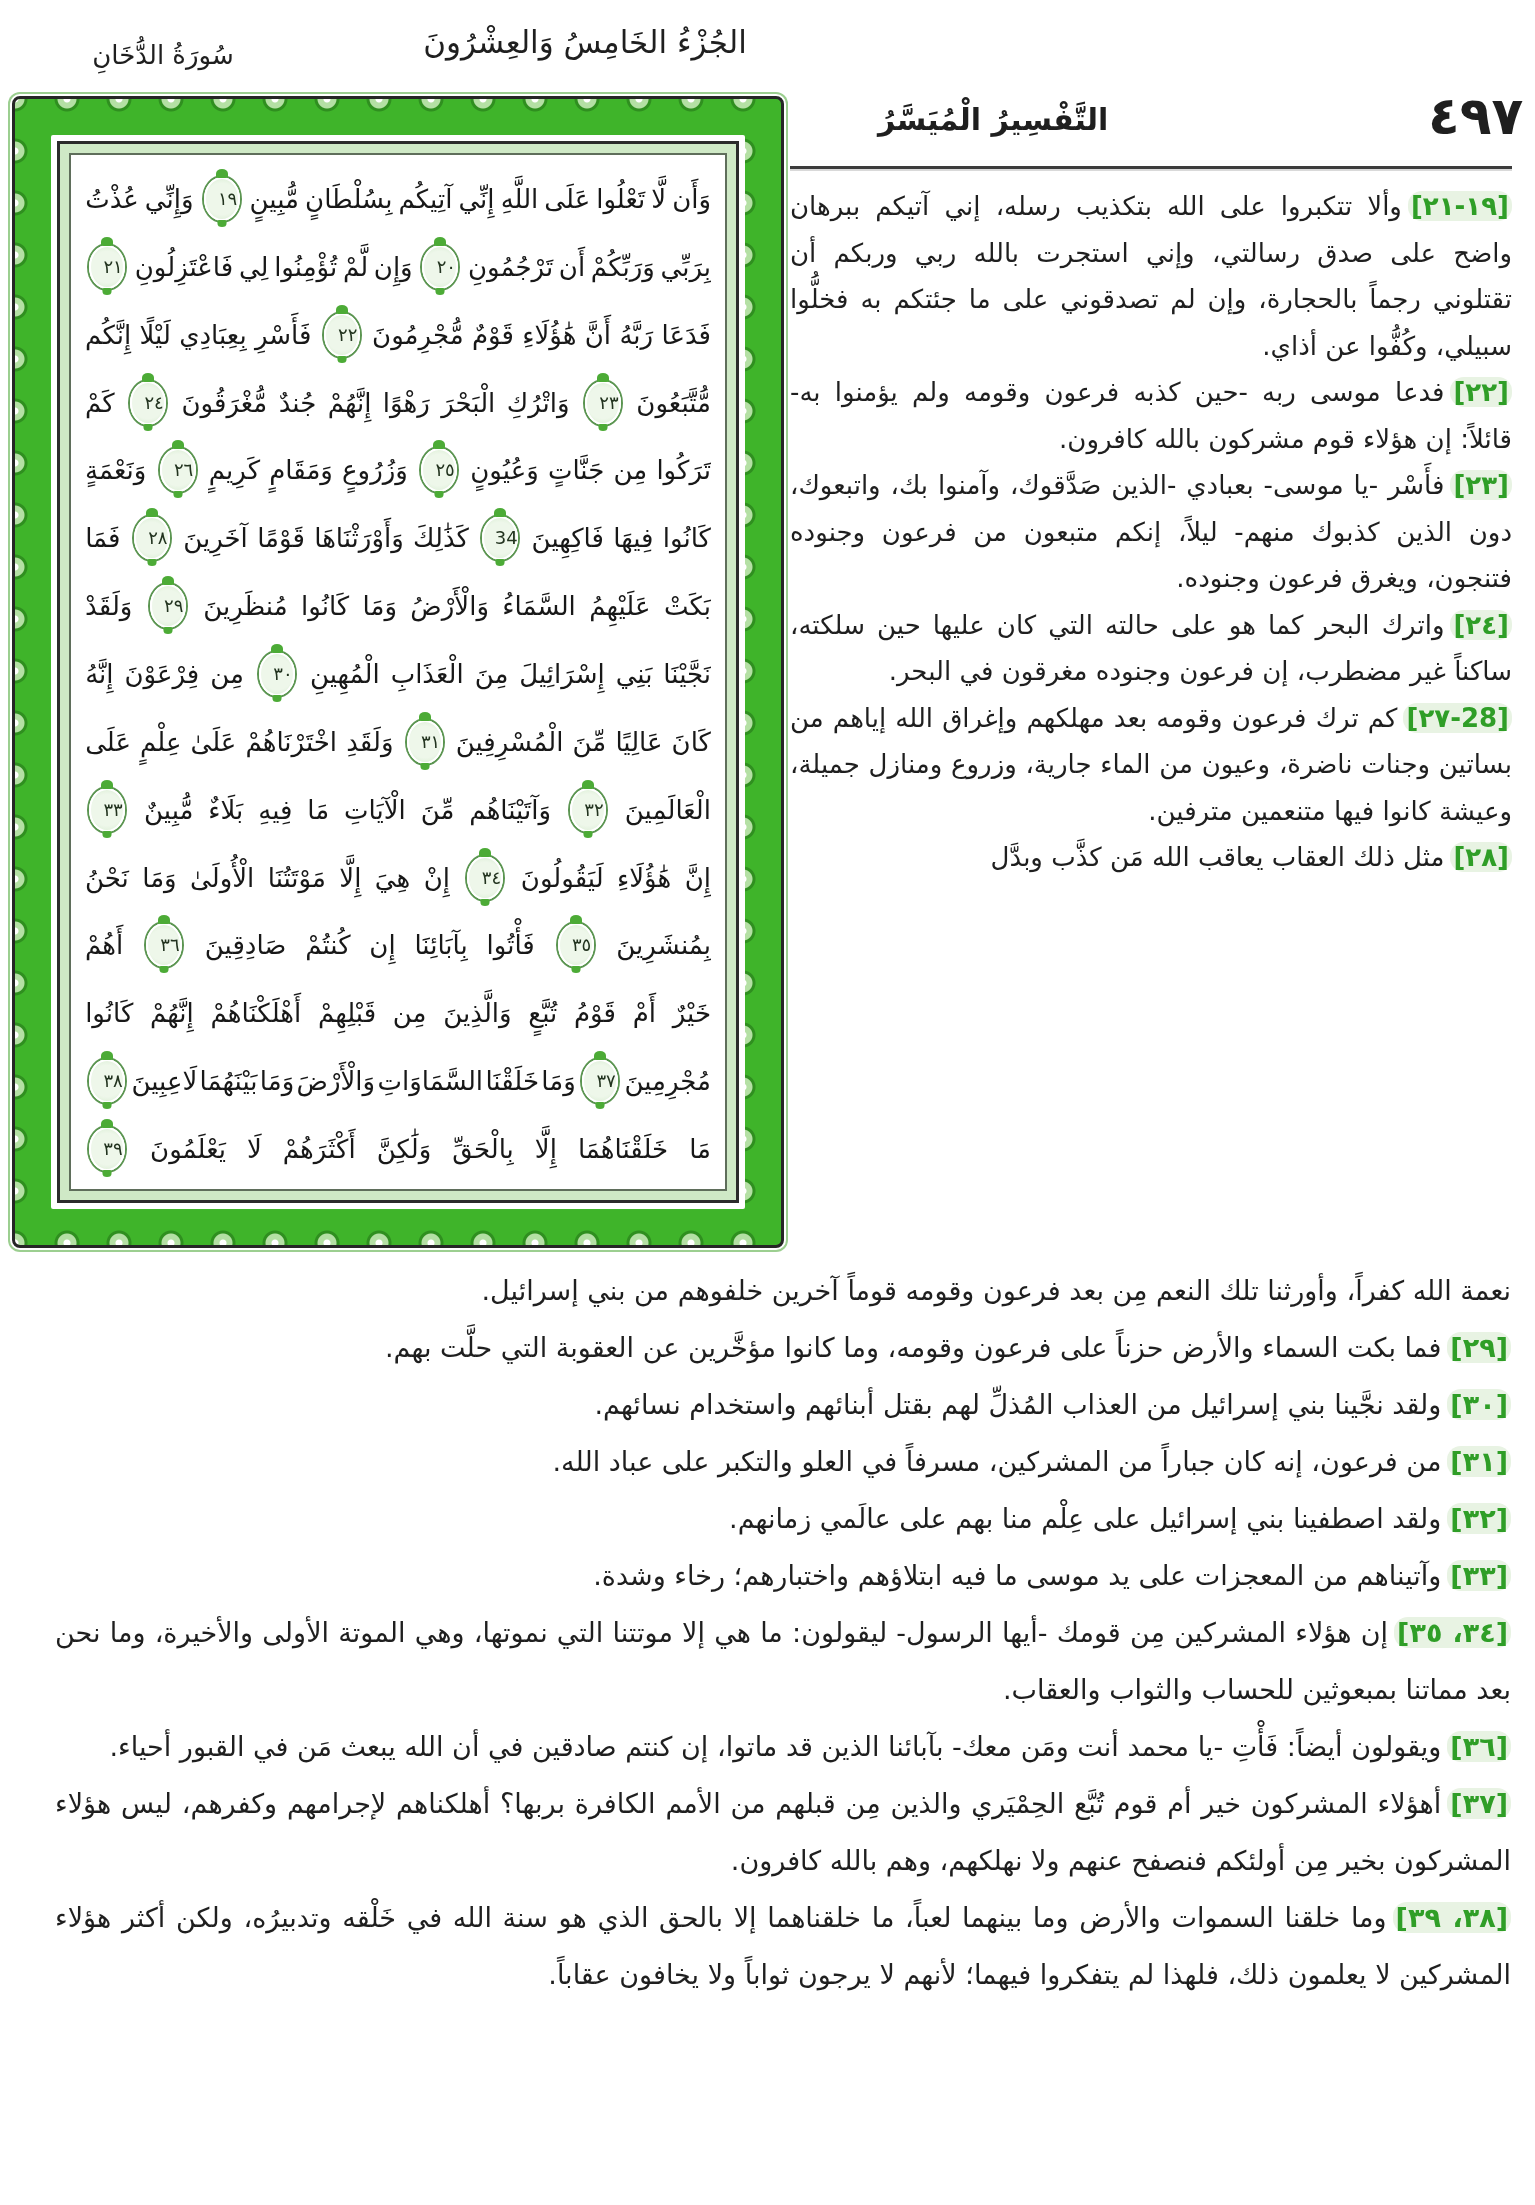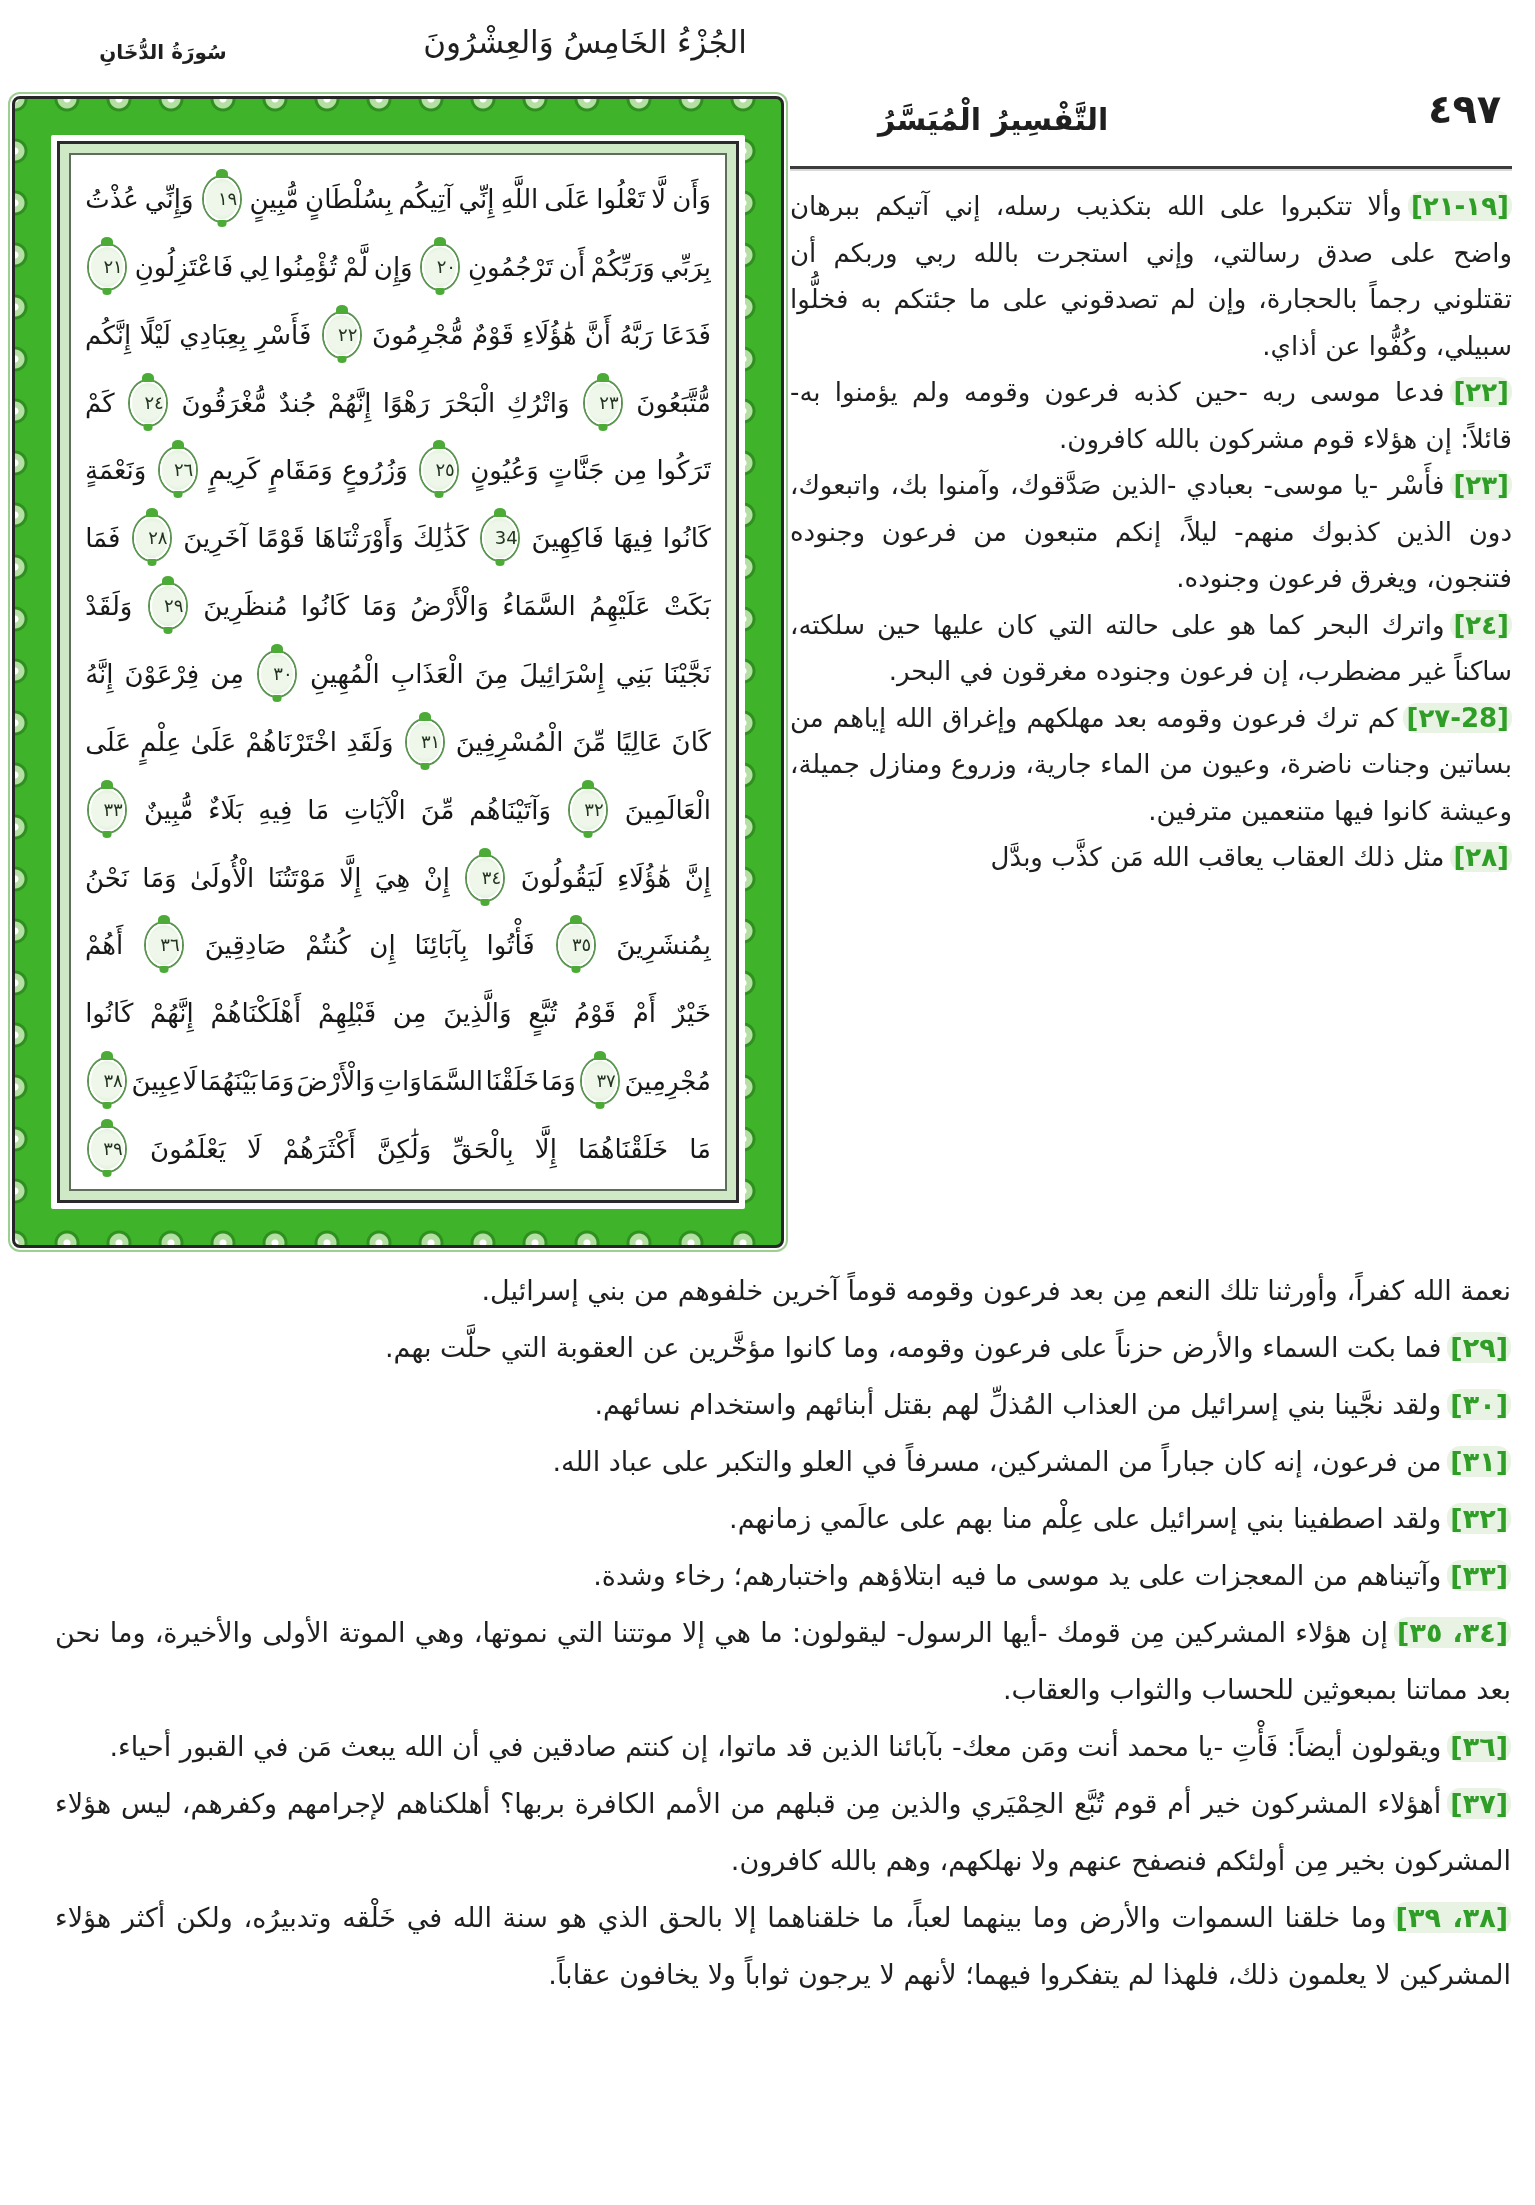--- a/index.html
+++ b/index.html
@@ -4,23 +4,23 @@
 <style>
   html,body{margin:0;padding:0;background:#ffffff;}
   .page{
     position:relative;width:1535px;height:2205px;background:#ffffff;
     font-family:"DejaVu Sans", sans-serif;direction:rtl;overflow:hidden;color:#1f1f1f;
   }
   
   .header-juz{position:absolute;left:400px;top:24px;width:370px;text-align:center;
     font-size:31px;font-weight:normal;letter-spacing:0;}
   .header-surah{position:absolute;left:78px;top:40px;width:170px;text-align:center;
-    font-size:20px;font-weight:bold;}
+    font-size:26px;font-weight:normal;}
   .tafsir-title{position:absolute;left:858px;top:102px;font-size:30px;font-weight:bold;margin-left:20px;}
-  .page-number{position:absolute;left:1428px;top:86px;font-size:40px;font-weight:bold;}
+  .page-number{position:absolute;left:1428px;top:86px;font-size:52px;font-weight:bold;}
   .header-rule{position:absolute;left:790px;top:166px;width:722px;height:0;
     border-top:3px solid #3c3c3c;box-shadow:0 2px 0 rgba(0,0,0,.15);}
   
   .frame-outer{
     position:absolute;left:12px;top:96px;width:772px;height:1152px;box-sizing:border-box;
     background-color:#3fb42a;
     background-image:
       radial-gradient(circle, #ffffff 3px, rgba(255,255,255,0) 4px),
       radial-gradient(circle, #b4e0a4 9px, rgba(180,224,164,0) 10px),
       radial-gradient(circle, #2f8f1f 12px, rgba(47,143,31,0) 13px);

